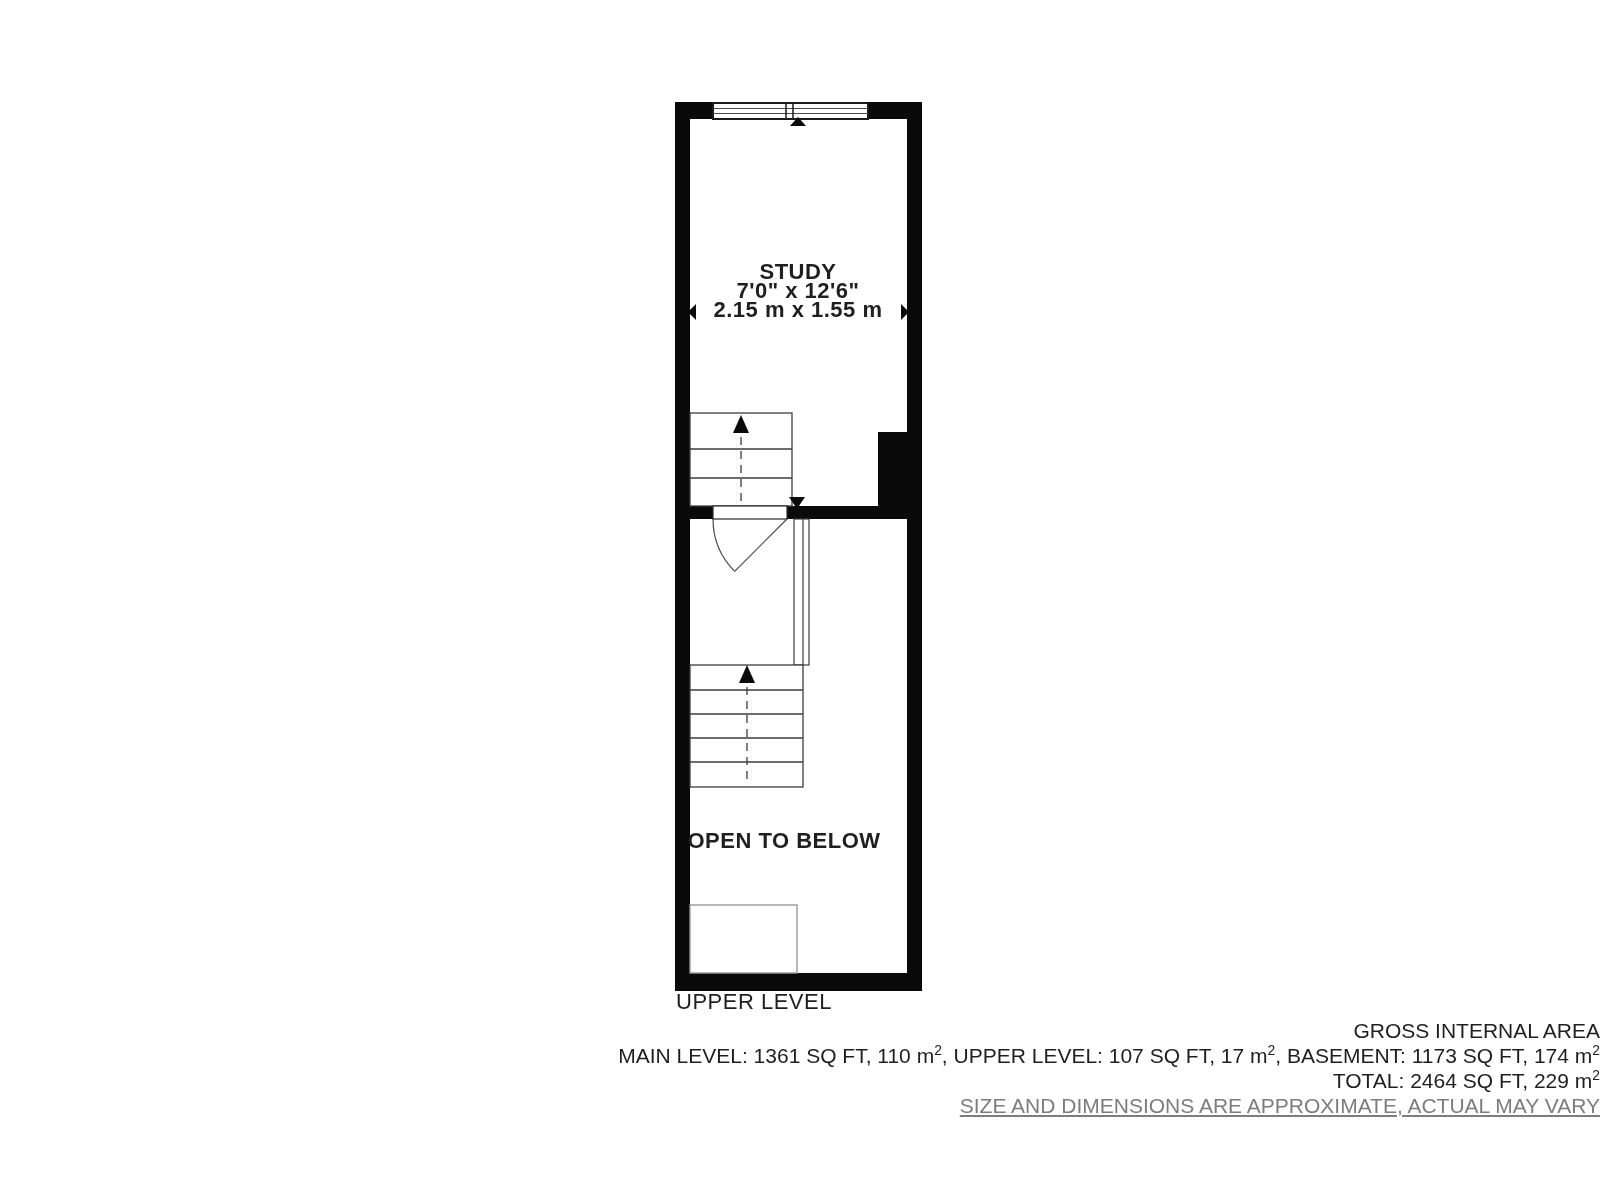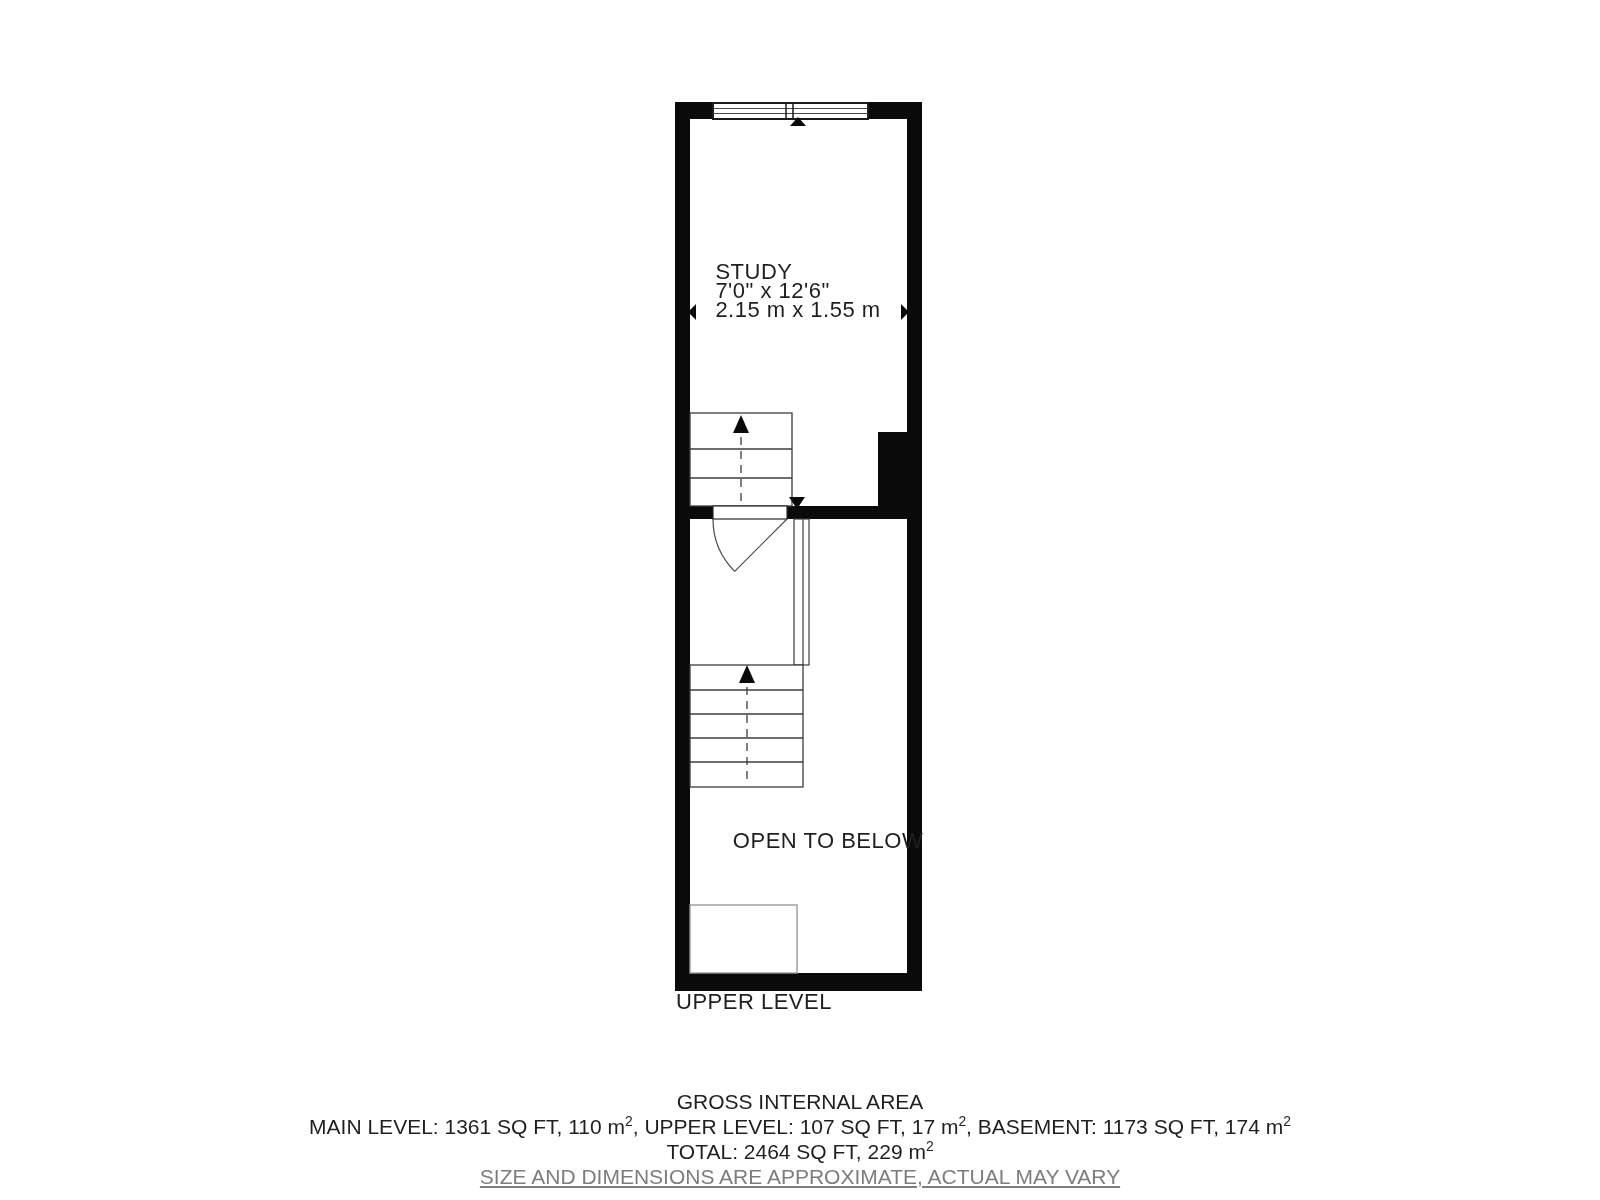--- a/index.html
+++ b/index.html
@@ -12,26 +12,26 @@
   }
   .stage{position:absolute;inset:0;width:1600px;height:1200px;}
   svg.plan{position:absolute;left:0;top:0;}
   .lbl{
     position:absolute;
     color:#1f1f1f;
     font-size:22px;
     line-height:19px;
     white-space:nowrap;
   }
-  .center{transform:translateX(-50%);text-align:left;}
+  .center{transform:translateX(-50%);text-align:center;font-weight:bold;}
   .room-block div{letter-spacing:0.5px;}
   .level-label{font-size:22px;line-height:25px;letter-spacing:0.5px;}
   .footer{
-    position:absolute;left:0;right:0;top:1089px;
-    text-align:center;color:#1f1f1f;
+    position:absolute;left:0;right:0;top:1018px;
+    text-align:right;color:#1f1f1f;
     font-size:21px;line-height:25px;
   }
   .footer .line{white-space:nowrap;}
   .footer sup{
     font-size:0.66em;
     line-height:0;
     vertical-align:super;
   }
   .muted{color:#7d7d7d;text-decoration:underline;}
 </style>
@@ -97,21 +97,21 @@
 
     <rect x="690" y="905" width="107" height="68" fill="none" stroke="#9a9a9a" stroke-width="1.4"></rect>
   </svg>
 
   <div class="lbl center room-block" style="left:798px;top:262px;">
     <div>STUDY</div>
     <div>7'0" x 12'6"</div>
     <div>2.15 m x 1.55 m</div>
   </div>
 
-  <div class="lbl center" style="left:828px;top:831px;letter-spacing:0.5px;">OPEN TO BELOW</div>
+  <div class="lbl center" style="left:784px;top:831px;letter-spacing:0.5px;">OPEN TO BELOW</div>
 
   <div class="lbl level-label" style="left:676px;top:989px;">UPPER LEVEL</div>
 
   <div class="footer">
     <div class="line">GROSS INTERNAL AREA</div>
     <div class="line"><span>MAIN LEVEL: 1361 SQ FT, 110 m</span><sup>2</sup><span>, UPPER LEVEL: 107 SQ FT, 17 m</span><sup>2</sup><span>, BASEMENT: 1173 SQ FT, 174 m</span><sup>2</sup></div>
     <div class="line"><span>TOTAL: 2464 SQ FT, 229 m</span><sup>2</sup></div>
     <div class="line muted">SIZE AND DIMENSIONS ARE APPROXIMATE, ACTUAL MAY VARY</div>
   </div>
 

